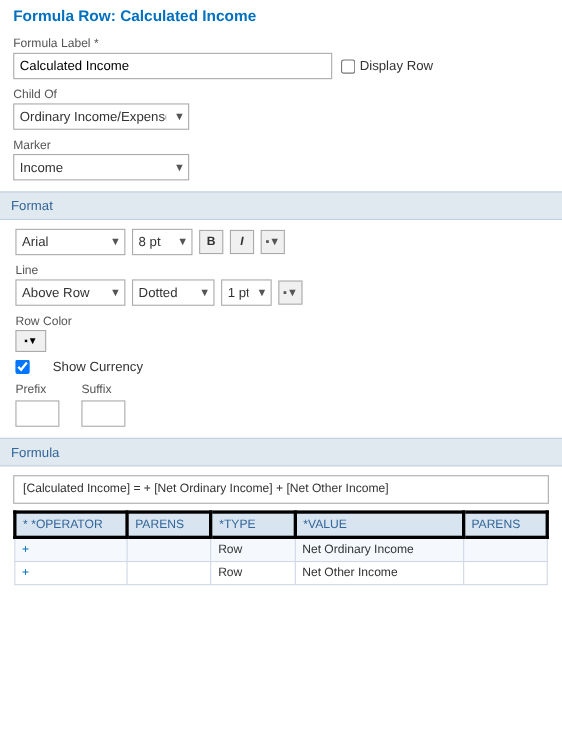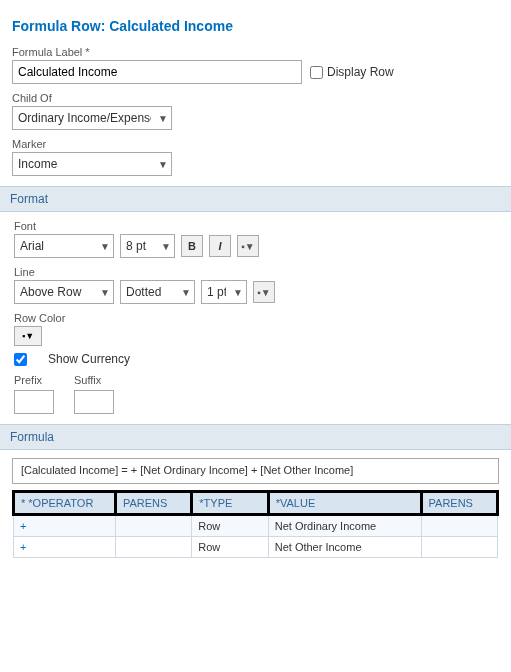--- a/index.html
+++ b/index.html
@@ -5,21 +5,21 @@
     * { box-sizing: border-box; margin: 0; padding: 0; }
     body {
       font-family: Arial, sans-serif;
       font-size: 12px;
       color: #333;
       background: #fff;
       width: 511px;
       min-height: 672px;
     }
     .page-container {
-      padding: 18px 12px;
+      padding: 6px 12px;
     }
     .page-title {
       font-size: 14px;
       color: #333;
       margin-bottom: 12px;
       font-weight: normal;
     }
     .page-title span {
       color: #0070c0;
       font-weight: bold;
@@ -266,21 +266,20 @@
     </div>
   </div>
 
   <div class="section-header">
     <span>Format</span>
   </div>
 
   <div class="format-section">
 
     <div class="form-group">
-      <div class="form-label">Font</div>
       <div class="font-row">
         <div class="select-wrap">
           <select class="font-select">
             <option>Arial</option>
           </select>
           <span class="select-arrow">▼</span>
         </div>
         <div class="select-wrap">
           <select class="size-select">
             <option>8 pt</option>

